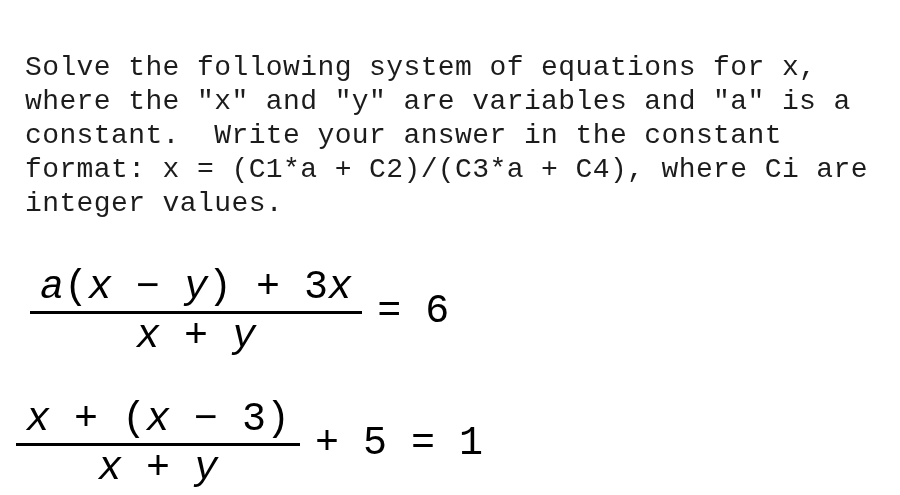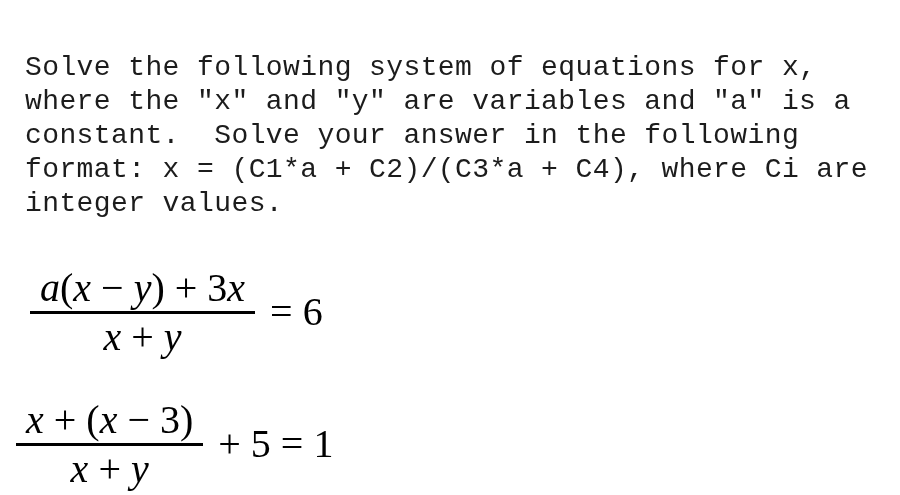--- a/index.html
+++ b/index.html
@@ -27,21 +27,21 @@
     color: #1c1c1c;
   }
   .pline {
     white-space: pre; 
   }
   
   .eq {
     position: absolute;
     display: flex;
     align-items: center;
-    font-family: Liberation Serif, serif;
+    font-family: Liberation Mono, monospace;
     font-size: 40px;
     color: #000000;
   }
   .eq1 { left: 30px; top: 229px; }
   .eq2 { left: 16px; top: 361px; }
   .frac {
     display: inline-flex;
     flex-direction: column;
     align-items: center;
   }
@@ -64,21 +64,21 @@
   }
 </style>
 </head>
 <body>
 
 <div class="canvas">
 
   <div class="problem-text">
     <div class="pline">Solve the following system of equations for x,</div>
     <div class="pline">where the "x" and "y" are variables and "a" is a</div>
-    <div class="pline">constant.  Solve your answer in the following</div>
+    <div class="pline">constant.  Write your answer in the constant</div>
     <div class="pline">format: x = (C1*a + C2)/(C3*a + C4), where Ci are</div>
     <div class="pline">integer values.</div>
   </div>
 
   <div class="eq eq1">
     <div class="frac">
       <div class="num"><span class="mrun mi">a</span><span class="mrun">(</span><span class="mrun mi">x</span><span class="mrun"> − </span><span class="mrun mi">y</span><span class="mrun">) + 3</span><span class="mrun mi">x</span></div>
       <div class="bar"></div>
       <div class="den"><span class="mrun mi">x</span><span class="mrun"> + </span><span class="mrun mi">y</span></div>
     </div>

